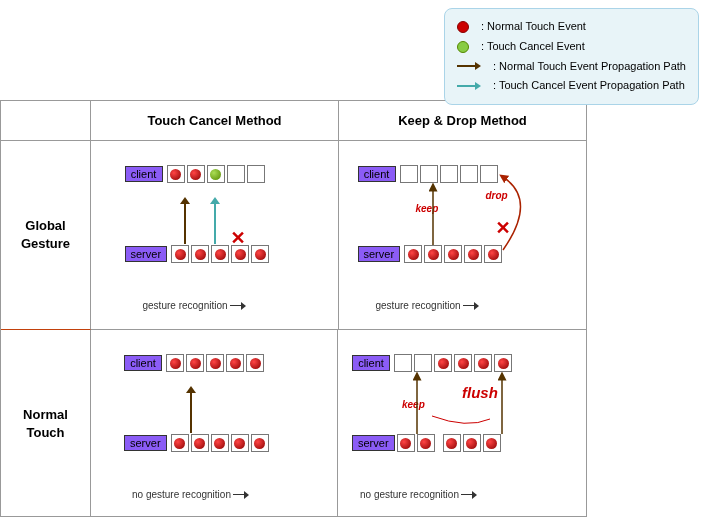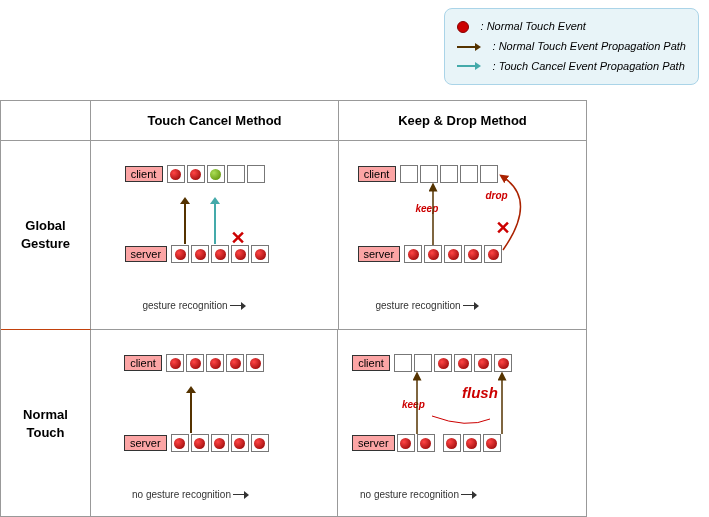--- a/index.html
+++ b/index.html
@@ -29,21 +29,20 @@
       border-radius: 8px;
       padding: 8px 12px;
       font-size: 11px;
       line-height: 1.8;
       z-index: 10;
     }
     .legend-item {
       display: flex;
       align-items: center;
       gap: 12px;
-      font-style: italic;
     }
     .dot-red {
       width: 12px; height: 12px;
       border-radius: 50%;
       background: #cc0000;
       border: 1px solid #880000;
       flex-shrink: 0;
     }
     .dot-green {
       width: 12px; height: 12px;
@@ -170,21 +169,21 @@
       align-items: center;
       justify-content: center;
       position: relative;
       padding: 8px 4px;
     }
     .data-cell:last-child { border-right: none; }
     .label-box {
       border: 1px solid #333;
       padding: 1px 5px;
       font-size: 11px;
-      background: #fca5a5;
+      background: #8b5cf6;
       min-width: 38px;
       text-align: center;
     }
     .queue-boxes {
       display: flex;
       gap: 2px;
     }
     .qbox {
       width: 18px;
       height: 18px;
@@ -226,20 +225,24 @@
   </style>
 </head>
 <body>
 
 <div class="main-container">
 
   <div class="legend">
     <div class="legend-item">
       <div class="dot-red"></div>
       <span>: Normal Touch Event</span>
+    </div>
+    <div class="legend-item">
+      <div class="dot-green"></div>
+      <span>: Touch Cancel Event</span>
     </div>
     <div class="legend-item">
       <div class="arrow-dark"></div>
       <span>: Normal Touch Event Propagation Path</span>
     </div>
     <div class="legend-item">
       <div class="arrow-teal"></div>
       <span>: Touch Cancel Event Propagation Path</span>
     </div>
   </div>

